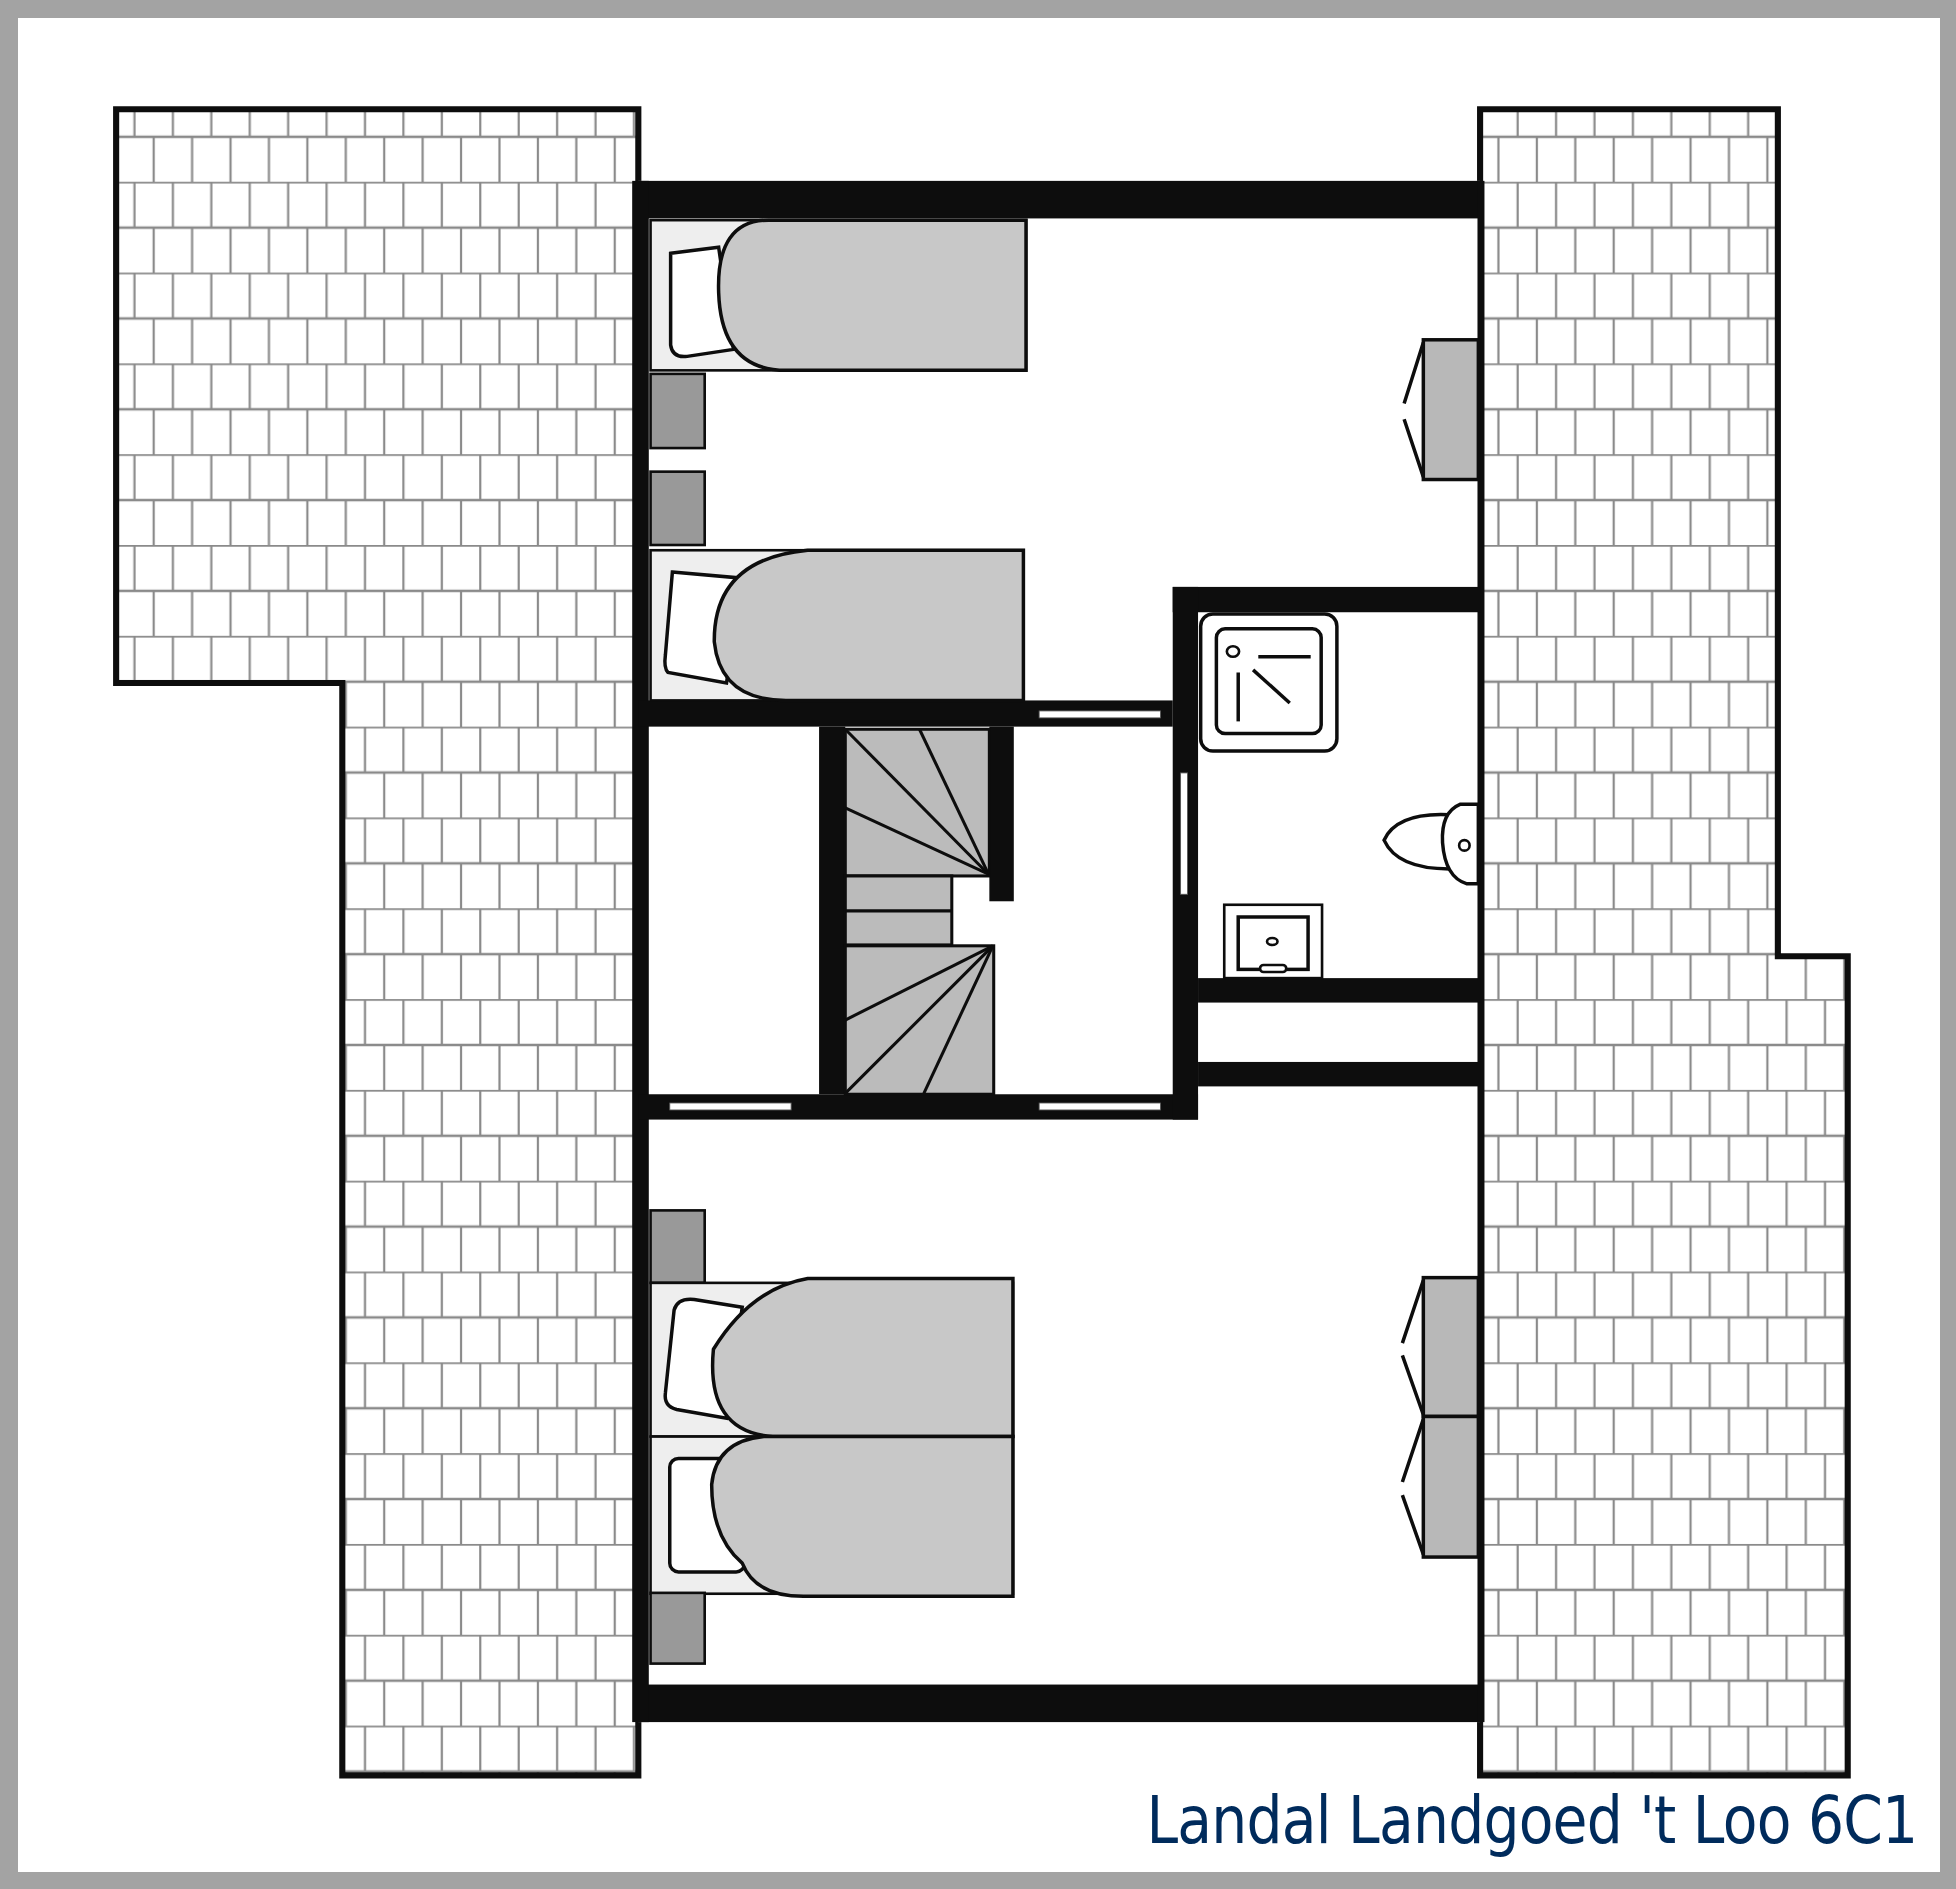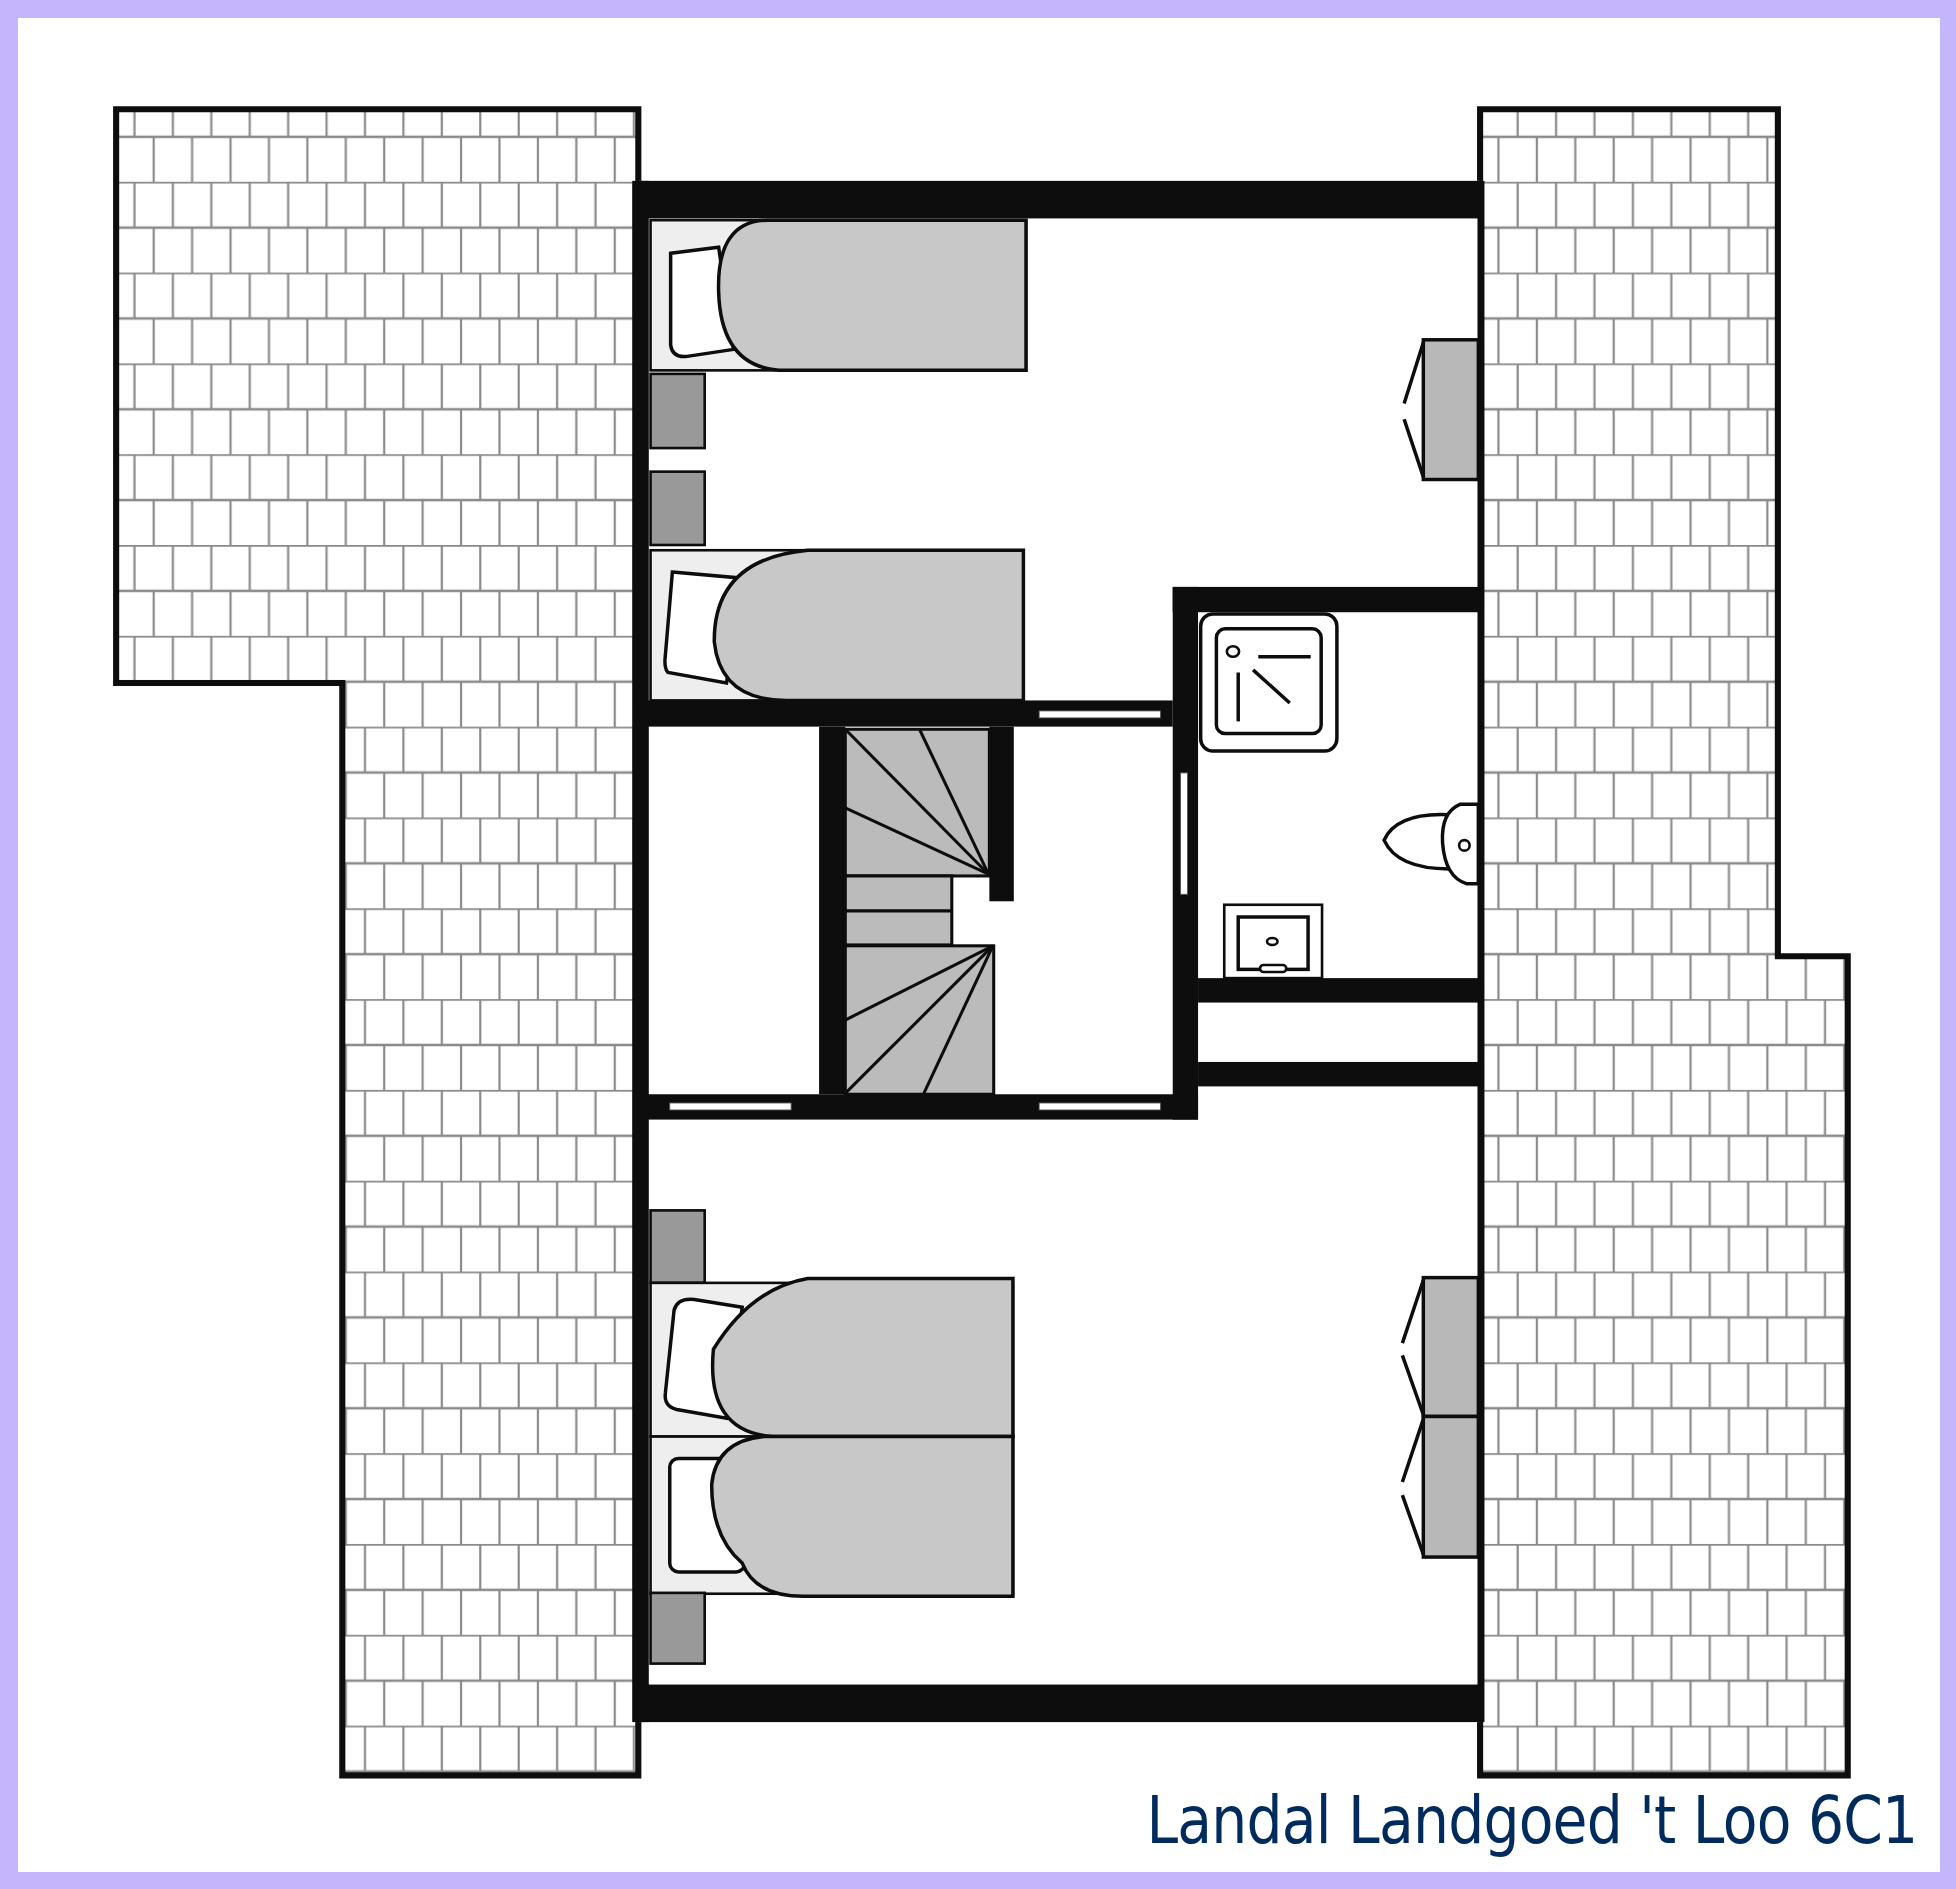--- a/index.html
+++ b/index.html
@@ -1,16 +1,16 @@
 <!DOCTYPE html>
 <html style="font-size:14px"><head>
 <meta charset="utf-8">
 <style>
   html, body { margin: 0; padding: 0; background: #ffffff; }
-  .page { position: relative; width: 1956px; height: 1889px; background: #c4b5fd; overflow: hidden; }
+  .page { position: relative; width: 1956px; height: 1889px; background: #a3a3a3; overflow: hidden; }
   .canvas { position: absolute; left: 17.5px; top: 17.5px; width: 1922px; height: 1854px; background: #ffffff; }
   svg { position: absolute; left: 0; top: 0; }
   .caption {
     position: absolute; right: 39px; top: 1782px;
     font-family: "DejaVu Sans", sans-serif; font-size: 66px; color: #002b5c;
     transform: scaleX(0.86); transform-origin: right top; white-space: nowrap; letter-spacing: -0.9px;
   }
 </style>
 </head>
 <body>

